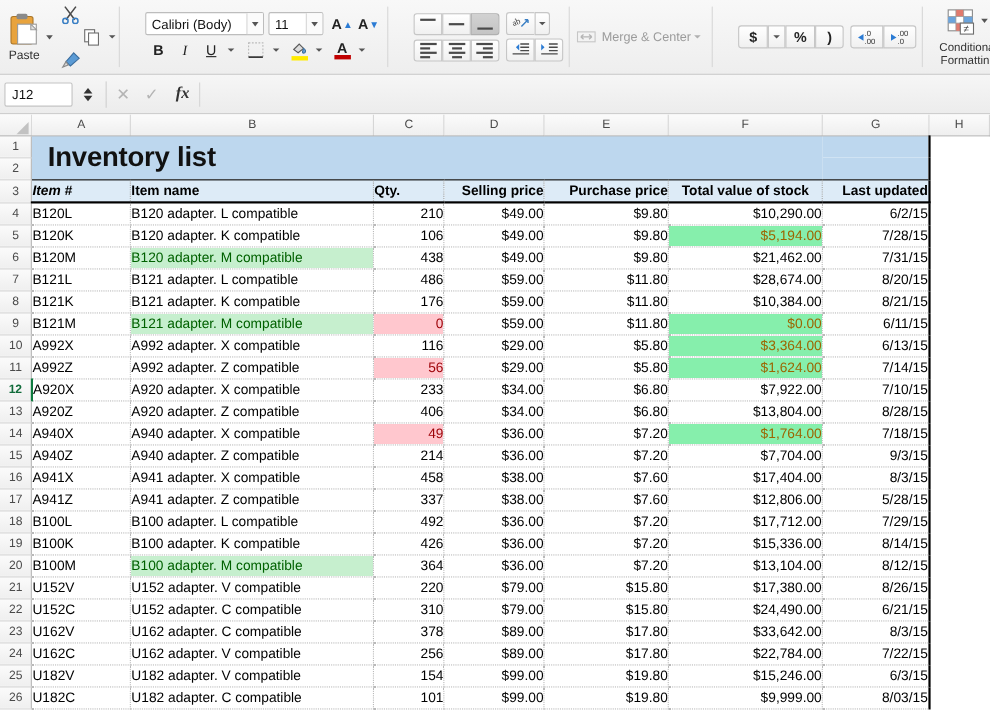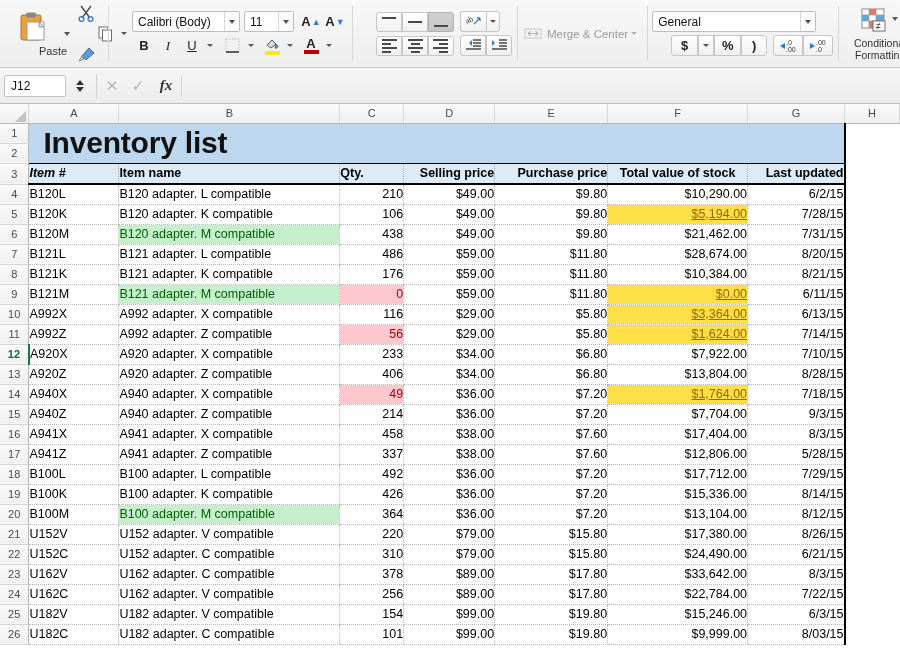--- a/index.html
+++ b/index.html
@@ -58,21 +58,21 @@
     width: 0; height: 0;
     border-left: 3.5px solid transparent;
     border-right: 3.5px solid transparent;
     border-top: 4px solid #555;
     margin: 0 3px;
   }
   .caret.sm { border-left-width: 3px; border-right-width: 3px; border-top-width: 3.5px; }
 
   
   .paste-grp { width: 56px; flex-direction: column; justify-content: center; align-items: center; display:flex; }
-  .paste-lbl { font-size: 11px; color: #333; margin-top: 1px; padding-left: 40px; }
+  .paste-lbl { font-size: 11px; color: #333; margin-top: 1px; }
   .cut-col { display: flex; flex-direction: column; justify-content: center; gap: 1px; }
 
   
   .fontname, .fontsize, .numfmt {
     height: 21px;
     border: 1px solid #bdbdbd;
     background: #fff;
     display: flex; align-items: center;
     font-size: 12px; color: #111;
     padding-left: 5px;
@@ -188,42 +188,42 @@
   .txt { text-align: left; }
 
   
   .titleband {
     background: #BDD7EE;
     border-right: none;
     border-bottom: none;
   }
   .titleband.edge { border-right: 2px solid #000; }
   .title-text {
-    font-size: 30px; font-weight: bold; color: #111;
+    font-size: 25px; font-weight: bold; color: #111;
     padding-left: 14px; letter-spacing: -0.2px;
   }
 
   
   .hcell {
     background: #DDEBF7;
     font-size: 12.5px; font-weight: bold; color: #000;
     border-top: 1px solid #000;
     border-bottom: 2px solid #000;
     border-right: 1px dotted #a9a9a9;
     height: 21px;
     vertical-align: middle;
     padding: 0 3px;
     white-space: nowrap;
   }
   .hcell.edge { border-right: 2px solid #000; }
 
   
   .cf-green { background: #C6EFCE; color: #006100; }
   .cf-pink  { background: #FFC7CE; color: #9C0006; }
-  .cf-yellow{ background: #fde047; color: #9C6500; text-decoration: underline; }
+  .cf-yellow{ background: #86efac; color: #9C6500; }
 
   
   .selmark { border-left: 2px solid #107C41; }
   .lastcol { border-right: 2px solid #000; }
 </style>
 </head>
 <body>
 
 <div class="ribbon">
 
@@ -394,26 +394,20 @@
           <path d="M4 6.5 H14 M4 6.5 l2.5 -2.2 M4 6.5 l2.5 2.2 M14 6.5 l-2.5 -2.2 M14 6.5 l-2.5 2.2" stroke="#b5b5b5" stroke-width="1.2" fill="none"></path>
         </svg>
         <span class="merge-lbl">Merge &amp; Center</span>
         <i class="caret sm" style="border-top-color:#b0b0b0;"></i>
       </div>
     </div>
   </div>
 
   <div class="rgroup">
     <div class="col2">
-      <div class="numfmt">
-        <span>General</span>
-        <span class="cbox-arrow">
-            <i class="caret"></i>
-          </span>
-      </div>
       <div class="rowbtns">
         <div class="btn framed seg first" style="width:27px;height:21px;font-size:13px;font-weight:bold;color:#222;">
           <span>$</span>
         </div>
         <div class="btn framed seg" style="width:16px;height:21px;">
             <i class="caret sm"></i>
           </div>
         <div class="btn framed seg" style="width:27px;height:21px;font-size:13px;font-weight:bold;color:#222;">
           <span>%</span>
         </div>

